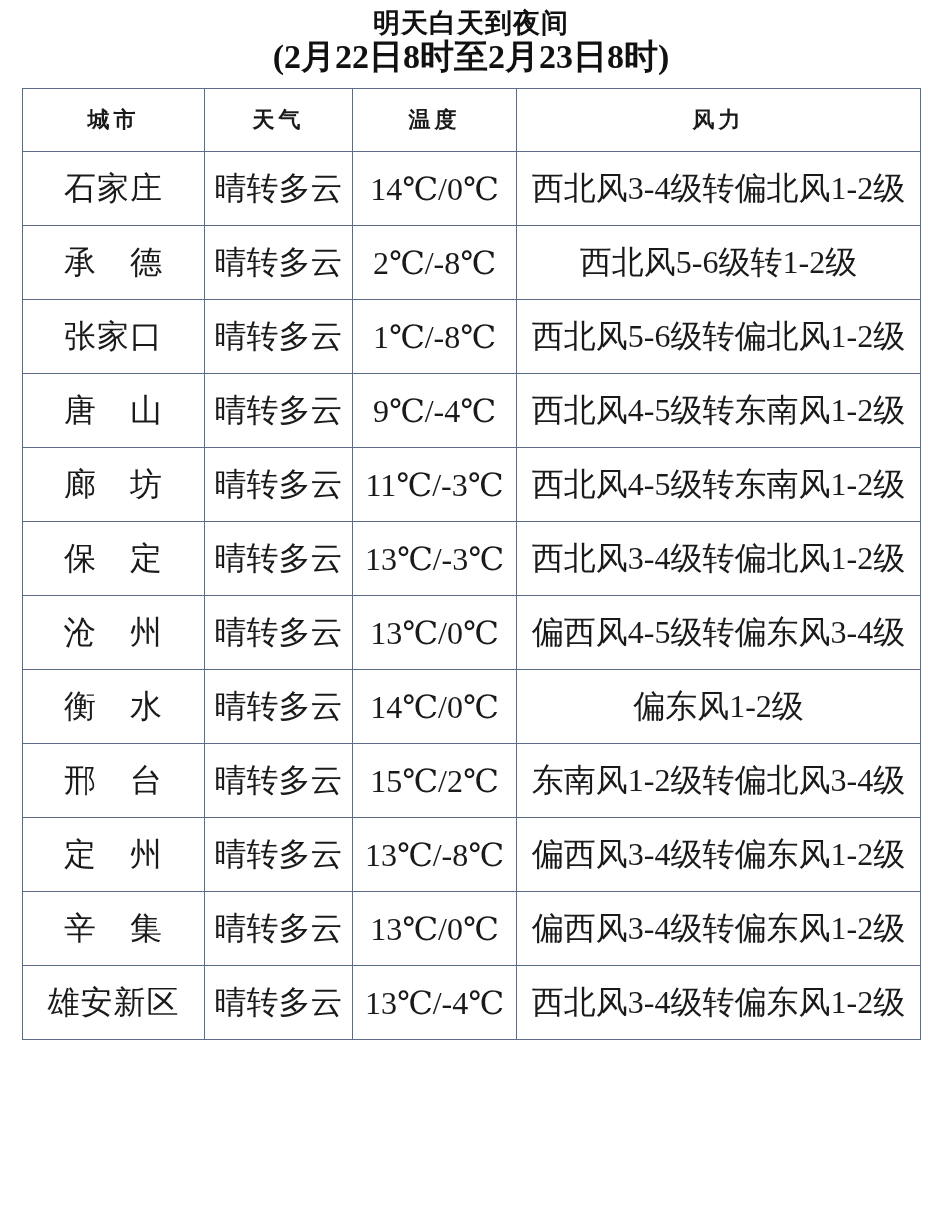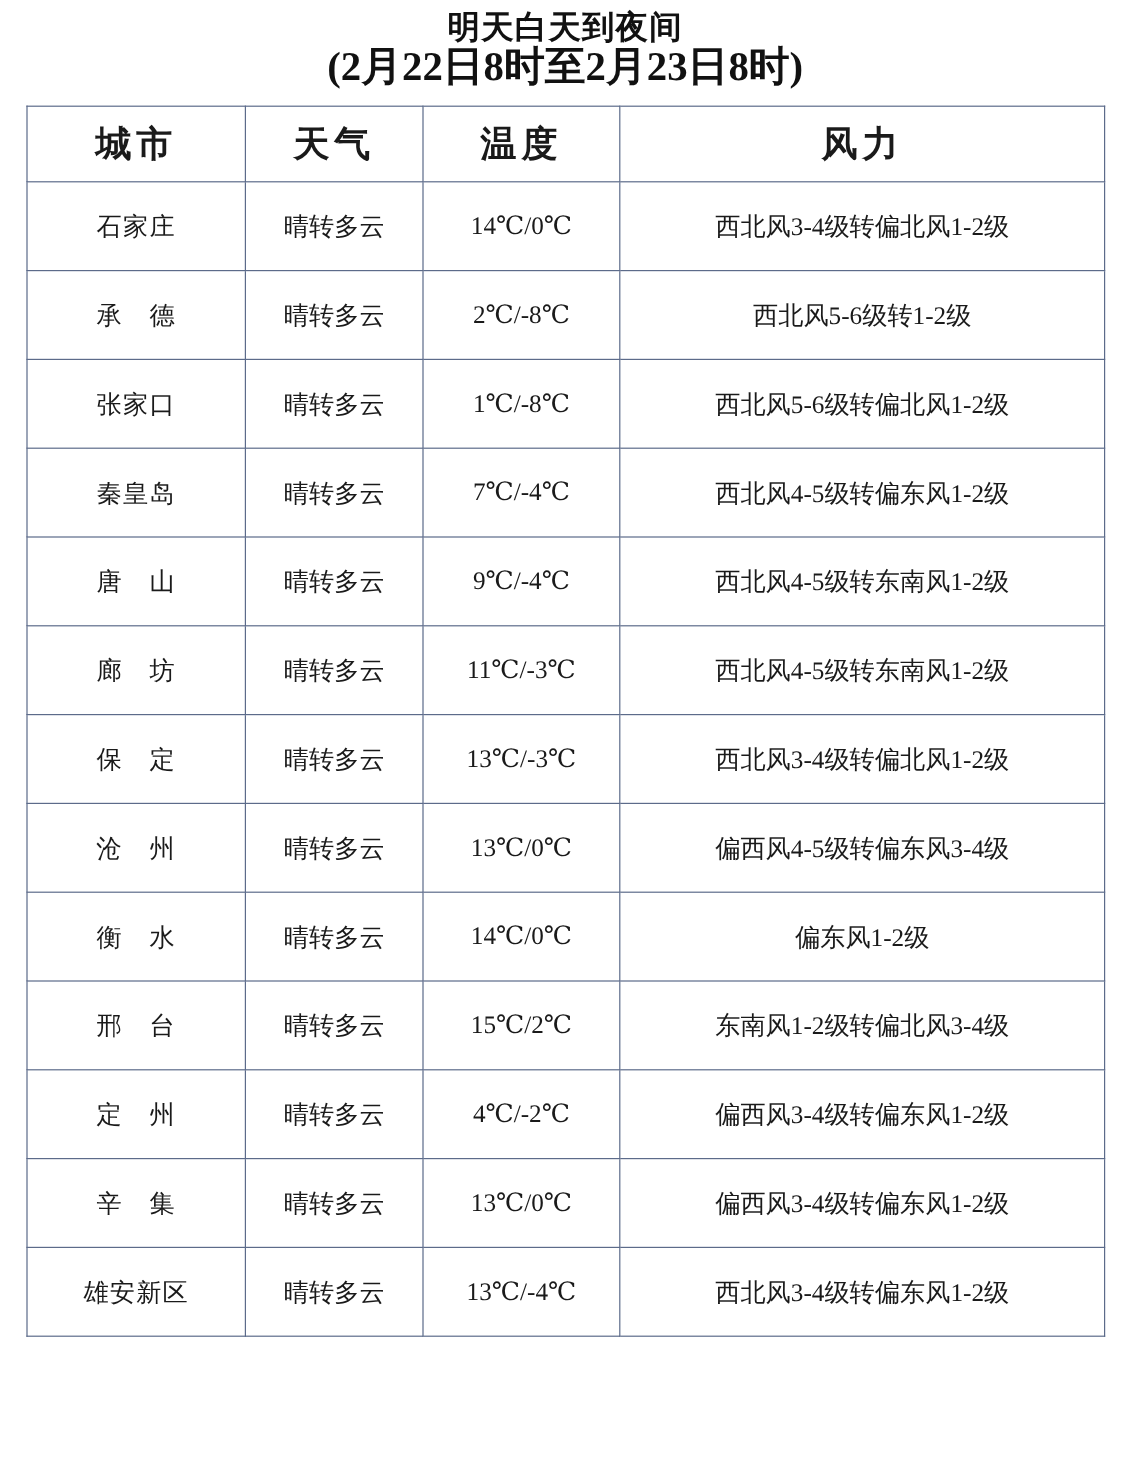--- a/index.html
+++ b/index.html
@@ -47,27 +47,27 @@
     width: 898px;
     table-layout: fixed;
     background: #ffffff;
   }
   table.weather th, table.weather td {
     border: 1px solid #5c6b8a;
     text-align: center;
     vertical-align: middle;
     padding: 0;
     height: 73px;
-    font-size: 21px;
+    font-size: 32px;
     color: #1a1a1a;
   }
   table.weather thead th {
     height: 62px;
     font-weight: bold;
-    font-size: 30px;
+    font-size: 22px;
     letter-spacing: 4px;
   }
   col.c-city { width: 182px; }
   col.c-weather { width: 148px; }
   col.c-temp { width: 164px; }
   col.c-wind { width: 404px; }
 
   td.city {
     letter-spacing: 1px;
   }
@@ -122,26 +122,20 @@
           <td class="temp">2℃/-8℃</td>
           <td class="wind">西北风5-6级转1-2级</td>
         </tr>
         <tr>
           <td class="city">张家口</td>
           <td class="weather">晴转多云</td>
           <td class="temp">1℃/-8℃</td>
           <td class="wind">西北风5-6级转偏北风1-2级</td>
         </tr>
         <tr>
-          <td class="city">秦皇岛</td>
-          <td class="weather">晴转多云</td>
-          <td class="temp">7℃/-4℃</td>
-          <td class="wind">西北风4-5级转偏东风1-2级</td>
-        </tr>
-        <tr>
           <td class="city">唐　山</td>
           <td class="weather">晴转多云</td>
           <td class="temp">9℃/-4℃</td>
           <td class="wind">西北风4-5级转东南风1-2级</td>
         </tr>
         <tr>
           <td class="city">廊　坊</td>
           <td class="weather">晴转多云</td>
           <td class="temp">11℃/-3℃</td>
           <td class="wind">西北风4-5级转东南风1-2级</td>
@@ -166,21 +160,21 @@
         </tr>
         <tr>
           <td class="city">邢　台</td>
           <td class="weather">晴转多云</td>
           <td class="temp">15℃/2℃</td>
           <td class="wind">东南风1-2级转偏北风3-4级</td>
         </tr>
         <tr>
           <td class="city">定　州</td>
           <td class="weather">晴转多云</td>
-          <td class="temp">4℃/-2℃</td>
+          <td class="temp">13℃/-8℃</td>
           <td class="wind">偏西风3-4级转偏东风1-2级</td>
         </tr>
         <tr>
           <td class="city">辛　集</td>
           <td class="weather">晴转多云</td>
           <td class="temp">13℃/0℃</td>
           <td class="wind">偏西风3-4级转偏东风1-2级</td>
         </tr>
         <tr>
           <td class="city">雄安新区</td>

